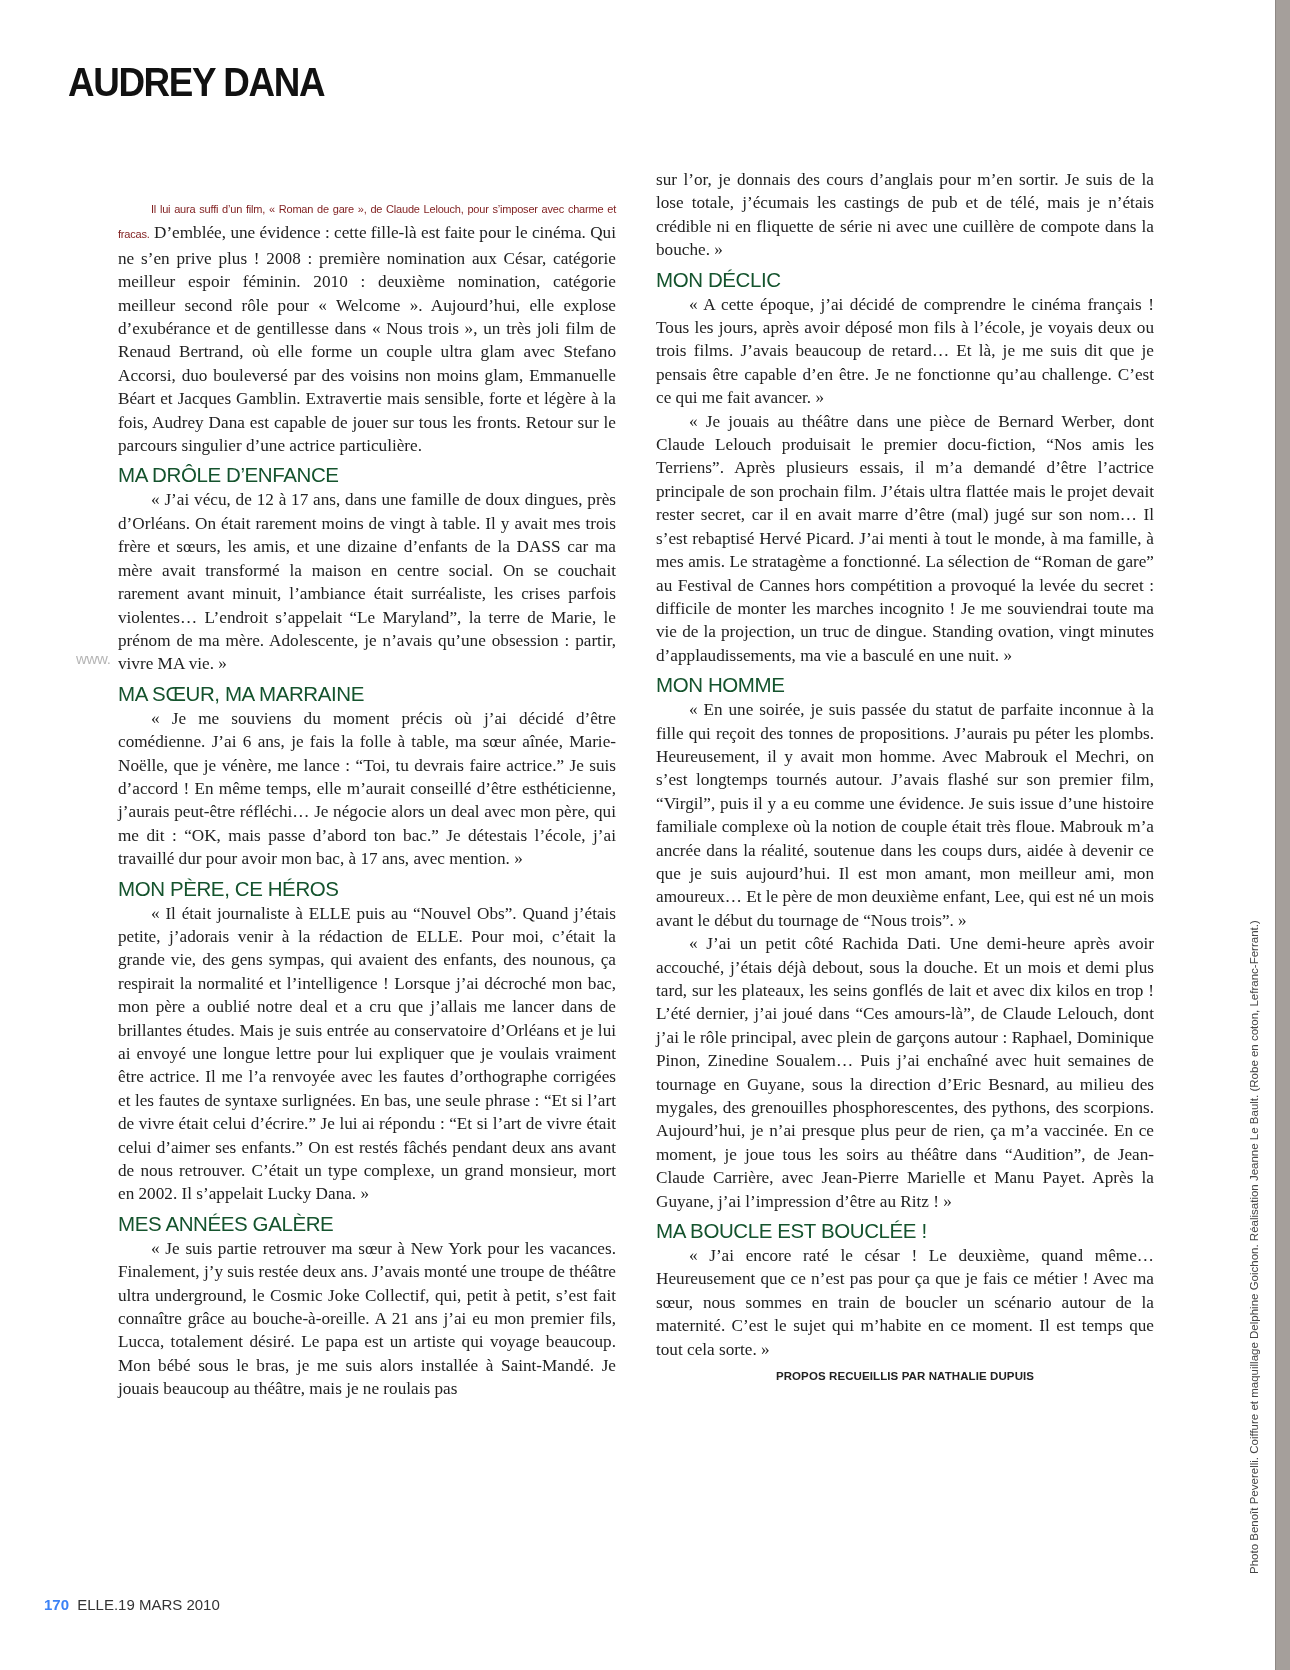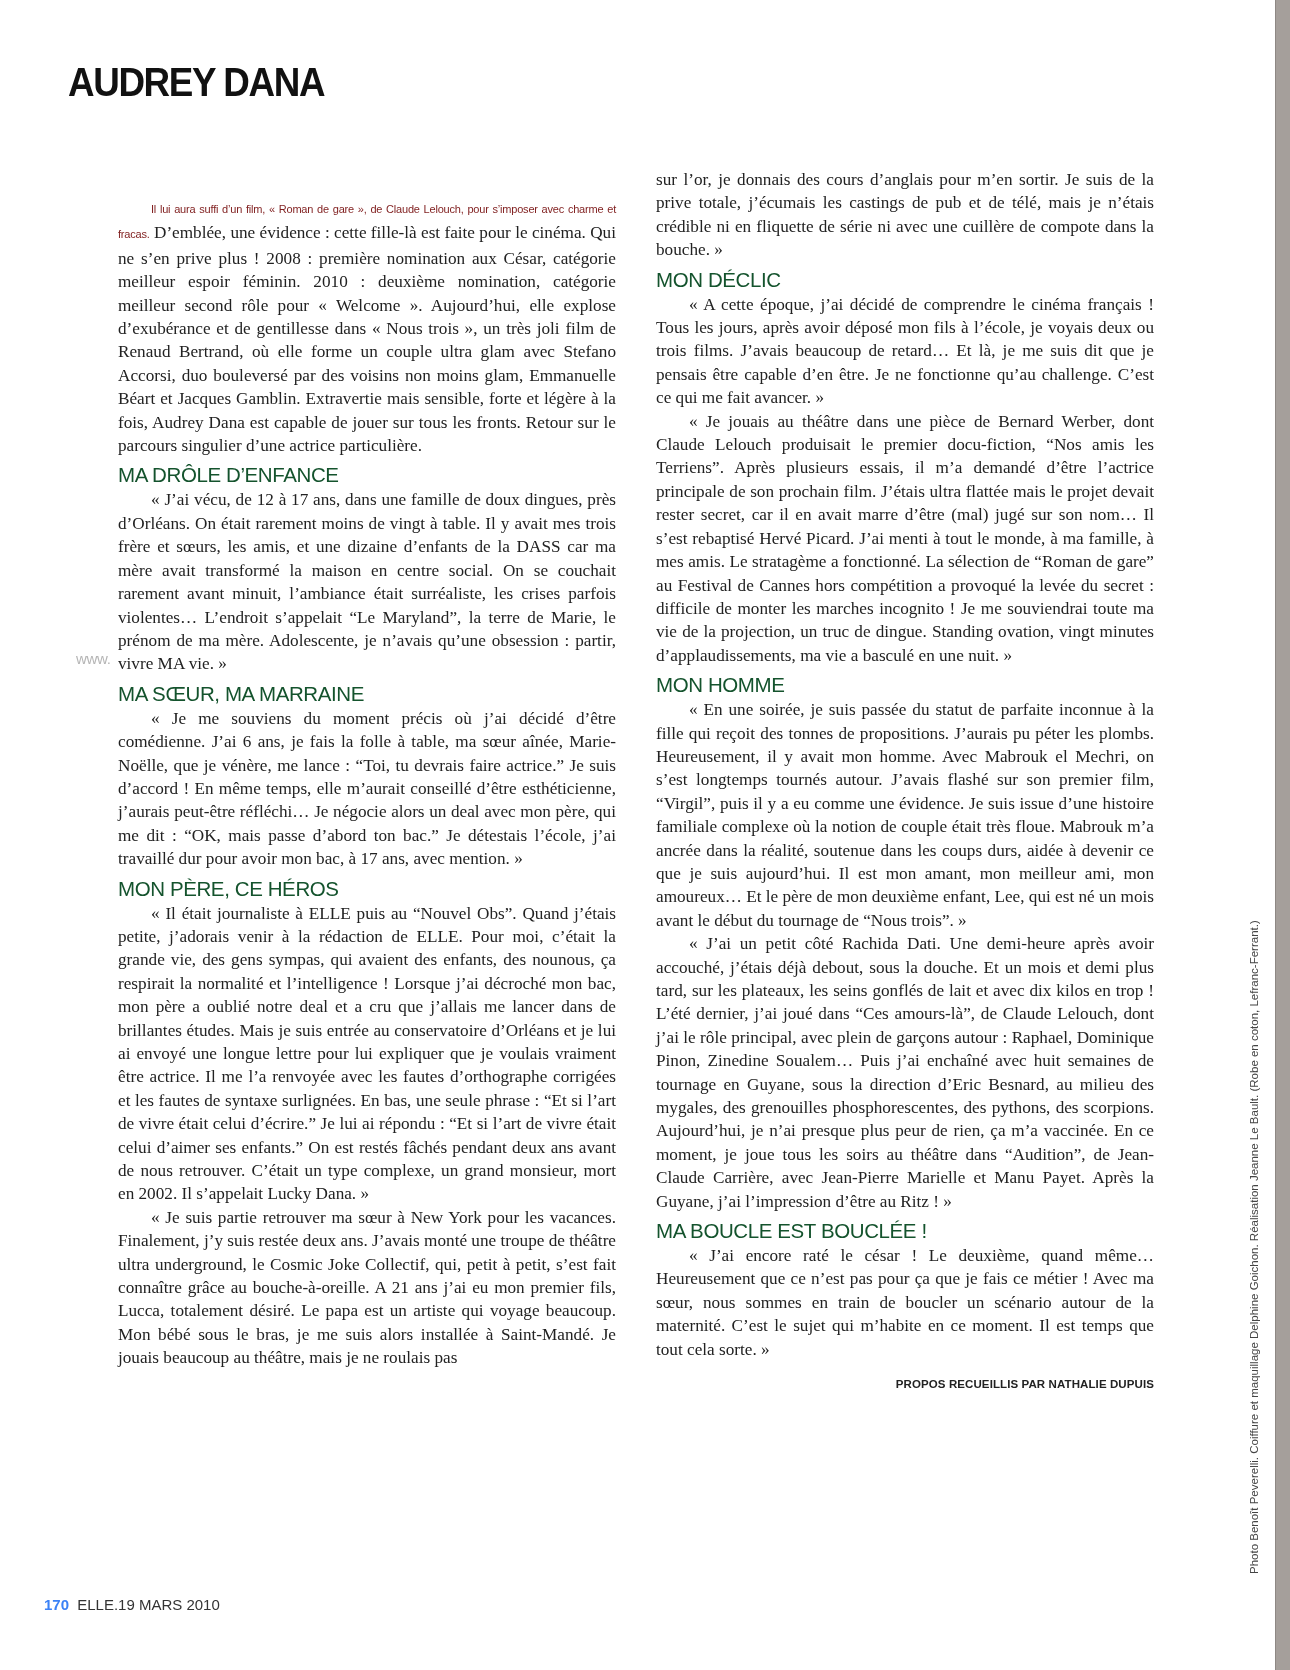--- a/index.html
+++ b/index.html
@@ -31,21 +31,21 @@
     color: #7f1d1d; font-family: Liberation Sans, sans-serif;
     font-size: 11px; letter-spacing: -0.2px;
   }
   .section-heading {
     margin: 4px 0 0 0; color: #14532d;
     font-family: "Liberation Sans", "DejaVu Sans", sans-serif;
     font-weight: normal; font-size: 20.5px; line-height: 27px;
     letter-spacing: -0.4px;
   }
   .credit {
-    text-align: right; margin-top: 12px;
+    text-align: center; margin-top: 4px;
     font-family: "Liberation Sans", "DejaVu Sans", sans-serif;
     font-weight: bold; font-size: 11.5px; letter-spacing: 0.1px; color: #222;
   }
   .footer {
     position: absolute; left: 44px; top: 1596px;
     font-family: "Liberation Sans", "DejaVu Sans", sans-serif;
     font-size: 15px; color: #333;
   }
   .footer .page-num { font-weight: bold; margin-right: 4px; color: #3b82f6; }
   .vertical-credit {
@@ -74,25 +74,26 @@
 
   <h2 class="section-heading">MA DRÔLE D’ENFANCE</h2>
   <p>« J’ai vécu, de 12 à 17 ans, dans une famille de doux dingues, près d’Orléans. On était rarement moins de vingt à table. Il y avait mes trois frère et sœurs, les amis, et une dizaine d’enfants de la DASS car ma mère avait transformé la maison en centre social. On se couchait rarement avant minuit, l’ambiance était surréaliste, les crises parfois violentes… L’endroit s’appelait “Le Maryland”, la terre de Marie, le prénom de ma mère. Adolescente, je n’avais qu’une obsession : partir, vivre MA vie. »</p>
 
   <h2 class="section-heading">MA SŒUR, MA MARRAINE</h2>
   <p>« Je me souviens du moment précis où j’ai décidé d’être comédienne. J’ai 6 ans, je fais la folle à table, ma sœur aînée, Marie-Noëlle, que je vénère, me lance : “Toi, tu devrais faire actrice.” Je suis d’accord ! En même temps, elle m’aurait conseillé d’être esthéticienne, j’aurais peut-être réfléchi… Je négocie alors un deal avec mon père, qui me dit : “OK, mais passe d’abord ton bac.” Je détestais l’école, j’ai travaillé dur pour avoir mon bac, à 17 ans, avec mention. »</p>
 
   <h2 class="section-heading">MON PÈRE, CE HÉROS</h2>
   <p>« Il était journaliste à ELLE puis au “Nouvel Obs”. Quand j’étais petite, j’adorais venir à la rédaction de ELLE. Pour moi, c’était la grande vie, des gens sympas, qui avaient des enfants, des nounous, ça respirait la normalité et l’intelligence ! Lorsque j’ai décroché mon bac, mon père a oublié notre deal et a cru que j’allais me lancer dans de brillantes études. Mais je suis entrée au conservatoire d’Orléans et je lui ai envoyé une longue lettre pour lui expliquer que je voulais vraiment être actrice. Il me l’a renvoyée avec les fautes d’orthographe corrigées et les fautes de syntaxe surlignées. En bas, une seule phrase : “Et si l’art de vivre était celui d’écrire.” Je lui ai répondu : “Et si l’art de vivre était celui d’aimer ses enfants.” On est restés fâchés pendant deux ans avant de nous retrouver. C’était un type complexe, un grand monsieur, mort en 2002. Il s’appelait Lucky Dana. »</p>
 
+  <h2 class="section-heading">MES ANNÉES GALÈRE</h2>
   <p>« Je suis partie retrouver ma sœur à New York pour les vacances. Finalement, j’y suis restée deux ans. J’avais monté une troupe de théâtre ultra underground, le Cosmic Joke Collectif, qui, petit à petit, s’est fait connaître grâce au bouche-à-oreille. A 21 ans j’ai eu mon premier fils, Lucca, totalement désiré. Le papa est un artiste qui voyage beaucoup. Mon bébé sous le bras, je me suis alors installée à Saint-Mandé. Je jouais beaucoup au théâtre, mais je ne roulais pas</p>
 </div>
 
 <div class="col col-right">
-  <p class="cont">sur l’or, je donnais des cours d’anglais pour m’en sortir. Je suis de la prive totale, j’écumais les castings de pub et de télé, mais je n’étais crédible ni en fliquette de série ni avec une cuillère de compote dans la bouche. »</p>
+  <p class="cont">sur l’or, je donnais des cours d’anglais pour m’en sortir. Je suis de la lose totale, j’écumais les castings de pub et de télé, mais je n’étais crédible ni en fliquette de série ni avec une cuillère de compote dans la bouche. »</p>
 
   <h2 class="section-heading">MON DÉCLIC</h2>
   <p>« A cette époque, j’ai décidé de comprendre le cinéma français ! Tous les jours, après avoir déposé mon fils à l’école, je voyais deux ou trois films. J’avais beaucoup de retard… Et là, je me suis dit que je pensais être capable d’en être. Je ne fonctionne qu’au challenge. C’est ce qui me fait avancer. »</p>
 
   <p>« Je jouais au théâtre dans une pièce de Bernard Werber, dont Claude Lelouch produisait le premier docu-fiction, “Nos amis les Terriens”. Après plusieurs essais, il m’a demandé d’être l’actrice principale de son prochain film. J’étais ultra flattée mais le projet devait rester secret, car il en avait marre d’être (mal) jugé sur son nom… Il s’est rebaptisé Hervé Picard. J’ai menti à tout le monde, à ma famille, à mes amis. Le stratagème a fonctionné. La sélection de “Roman de gare” au Festival de Cannes hors compétition a provoqué la levée du secret : difficile de monter les marches incognito ! Je me souviendrai toute ma vie de la projection, un truc de dingue. Standing ovation, vingt minutes d’applaudissements, ma vie a basculé en une nuit. »</p>
 
   <h2 class="section-heading">MON HOMME</h2>
   <p>« En une soirée, je suis passée du statut de parfaite inconnue à la fille qui reçoit des tonnes de propositions. J’aurais pu péter les plombs. Heureusement, il y avait mon homme. Avec Mabrouk el Mechri, on s’est longtemps tournés autour. J’avais flashé sur son premier film, “Virgil”, puis il y a eu comme une évidence. Je suis issue d’une histoire familiale complexe où la notion de couple était très floue. Mabrouk m’a ancrée dans la réalité, soutenue dans les coups durs, aidée à devenir ce que je suis aujourd’hui. Il est mon amant, mon meilleur ami, mon amoureux… Et le père de mon deuxième enfant, Lee, qui est né un mois avant le début du tournage de “Nous trois”. »</p>
 
   <p>« J’ai un petit côté Rachida Dati. Une demi-heure après avoir accouché, j’étais déjà debout, sous la douche. Et un mois et demi plus tard, sur les plateaux, les seins gonflés de lait et avec dix kilos en trop ! L’été dernier, j’ai joué dans “Ces amours-là”, de Claude Lelouch, dont j’ai le rôle principal, avec plein de garçons autour : Raphael, Dominique Pinon, Zinedine Soualem… Puis j’ai enchaîné avec huit semaines de tournage en Guyane, sous la direction d’Eric Besnard, au milieu des mygales, des grenouilles phosphorescentes, des pythons, des scorpions. Aujourd’hui, je n’ai presque plus peur de rien, ça m’a vaccinée. En ce moment, je joue tous les soirs au théâtre dans “Audition”, de Jean-Claude Carrière, avec Jean-Pierre Marielle et Manu Payet. Après la Guyane, j’ai l’impression d’être au Ritz ! »</p>

